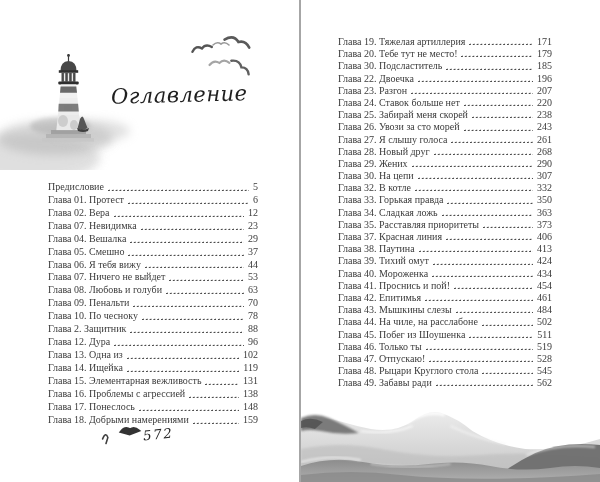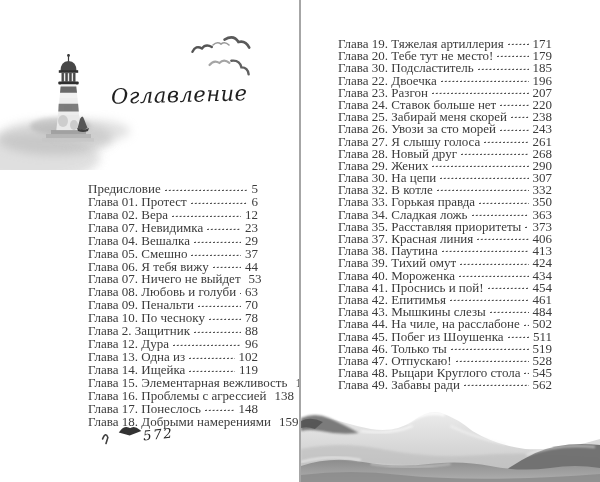--- a/index.html
+++ b/index.html
@@ -24,25 +24,25 @@
     font-size:21px;color:#1f1f1f;letter-spacing:0.5px;
     transform:rotate(-1.5deg);white-space:nowrap;
   }
   .note-572{
     position:absolute;left:143px;top:426px;
     font-family:"DejaVu Serif", serif;font-style:italic;
     font-size:13.5px;color:#262626;letter-spacing:1.5px;
     transform:rotate(-6deg);
   }
 
-  .toc{position:absolute;color:#3b3b3b;font-size:13px;}
+  .toc{position:absolute;color:#3b3b3b;font-size:10px;}
   .toc-left{left:48px;top:181px;width:210px;}
   .toc-right{left:37px;top:36px;width:214px;}
   .toc .row{display:flex;align-items:baseline;}
-  .toc-left .row{height:12.93px;margin-left:40px;}
+  .toc-left .row{height:12.93px;}
   .toc-right .row{height:12.2px;}
   .toc .t{white-space:nowrap;padding-right:2px;}
   .toc .leader{
     flex:1;align-self:flex-end;height:3px;margin:0 2px 2px 2px;
     background-image:radial-gradient(circle at 1.1px 1.4px,#4c4c4c 0.75px,transparent 1.05px);
     background-size:3.8px 3px;background-repeat:repeat-x;
   }
   .toc .p{white-space:nowrap;text-align:center;padding-left:2px;}
 </style>
 </head>

